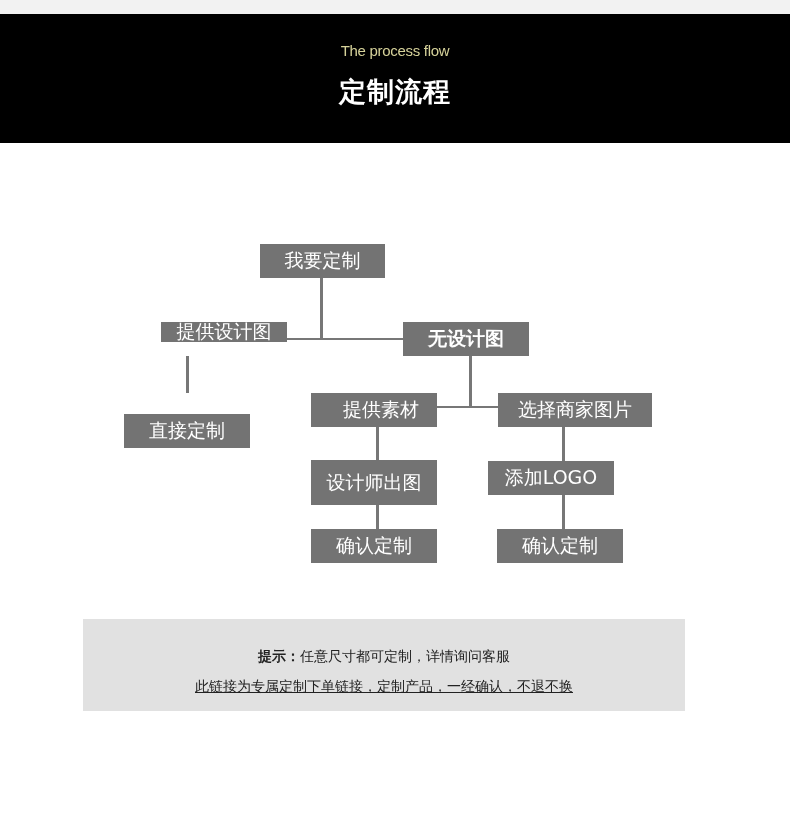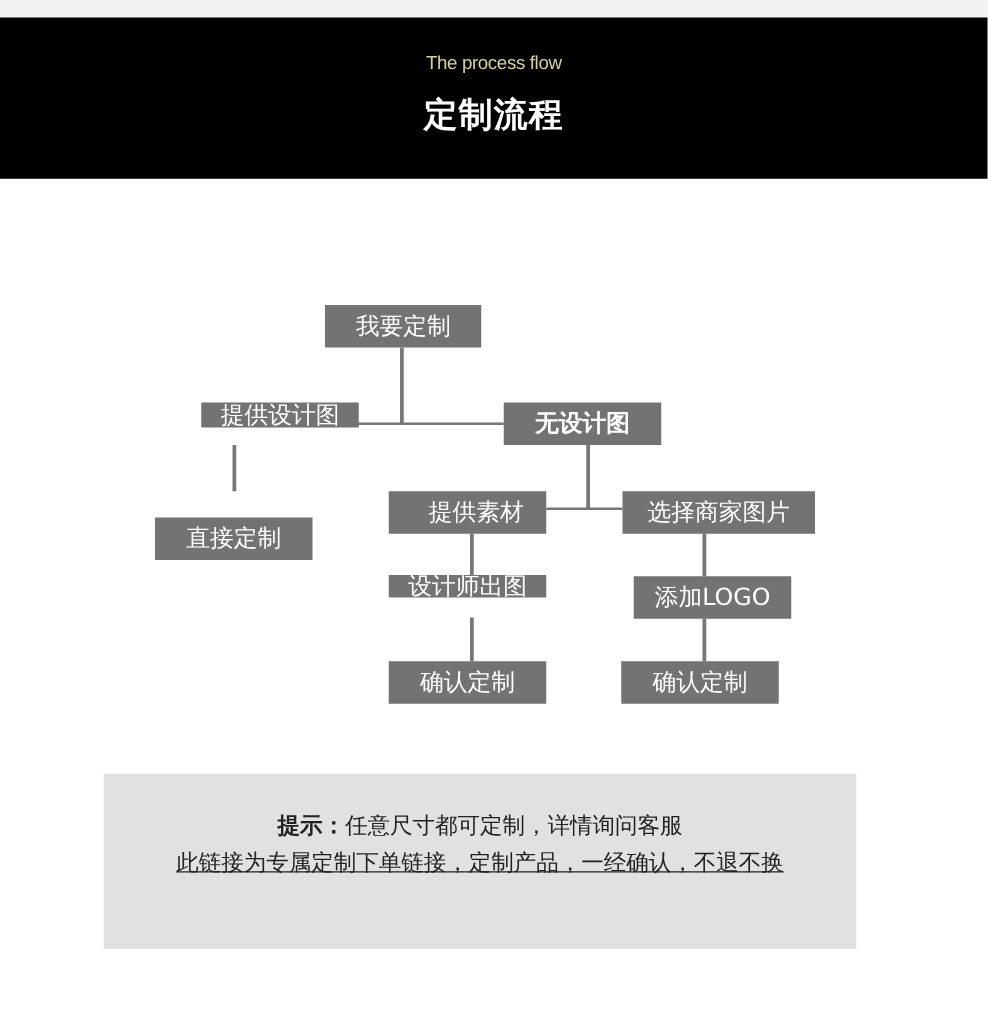--- a/index.html
+++ b/index.html
@@ -7,22 +7,22 @@
          font-family:"DejaVu Sans","Liberation Sans",sans-serif; }
   .topstrip { position:absolute; left:0; top:0; width:790px; height:14px; background:#f2f2f2; }
   .header { position:absolute; left:0; top:14px; width:790px; height:129px; background:#000000; }
   .header .en { position:absolute; left:0; width:790px; top:28px; text-align:center;
                 font-family:"Liberation Sans",sans-serif; font-size:15px; color:#d6d29a; letter-spacing:-0.3px; }
   .header .zh { position:absolute; left:0; width:790px; top:60px; text-align:center;
                 font-size:27px; font-weight:bold; color:#ffffff; letter-spacing:1px; }
   .node { position:absolute; background:#737373; color:#ffffff; font-size:19px;
           display:flex; align-items:center; justify-content:center; box-sizing:border-box; white-space:nowrap; }
   .line { position:absolute; background:#777777; }
-  .note { position:absolute; left:83px; top:619px; width:602px; height:140px; background:#e1e1e1;
-          color:#222222; font-size:18px; text-align:center; }
+  .note { position:absolute; left:83px; top:619px; width:602px; height:92px; background:#e1e1e1;
+          color:#222222; font-size:14px; text-align:center; }
   .note .l1 { position:absolute; left:0; width:602px; top:29px; }
   .note .l2 { position:absolute; left:0; width:602px; top:59px;text-decoration:underline; }
   .note b { font-weight:bold; }
 </style>
 </head>
 <body>
 
 <div class="topstrip"></div>
 
 <div class="header">
@@ -39,21 +39,21 @@
 <div class="line" style="left:376px;top:494px;width:3px;height:35px;"></div>
 <div class="line" style="left:562px;top:427px;width:3px;height:34px;"></div>
 <div class="line" style="left:562px;top:495px;width:3px;height:34px;"></div>
 
 <div class="node" style="left:260px;top:244px;width:125px;height:34px;">我要定制</div>
 <div class="node" style="left:124px;top:322px;width:126px;height:20px;margin-left:37px;">提供设计图</div>
 <div class="node" style="left:403px;top:322px;width:126px;height:34px;font-weight:bold;">无设计图</div>
 <div class="node" style="left:124px;top:414px;width:126px;height:34px;">直接定制</div>
 <div class="node" style="left:311px;top:393px;width:126px;height:34px;padding-left:14px;">提供素材</div>
 <div class="node" style="left:498px;top:393px;width:154px;height:34px;">选择商家图片</div>
-<div class="node" style="left:311px;top:460px;width:126px;height:18px;text-align:center;">设计师出图</div>
+<div class="node" style="left:311px;top:460px;width:126px;height:45px;text-align:center;">设计师出图</div>
 <div class="node" style="left:311px;top:529px;width:126px;height:34px;">确认定制</div>
-<div class="node" style="left:507px;top:461px;width:126px;height:34px;">添加LOGO</div>
+<div class="node" style="left:488px;top:461px;width:126px;height:34px;">添加LOGO</div>
 <div class="node" style="left:497px;top:529px;width:126px;height:34px;">确认定制</div>
 
 <div class="note">
   <div class="l1"><b>提示：</b><span>任意尺寸都可定制，详情询问客服</span></div>
   <div class="l2">此链接为专属定制下单链接，定制产品，一经确认，不退不换</div>
 </div>
 
 </body></html>

